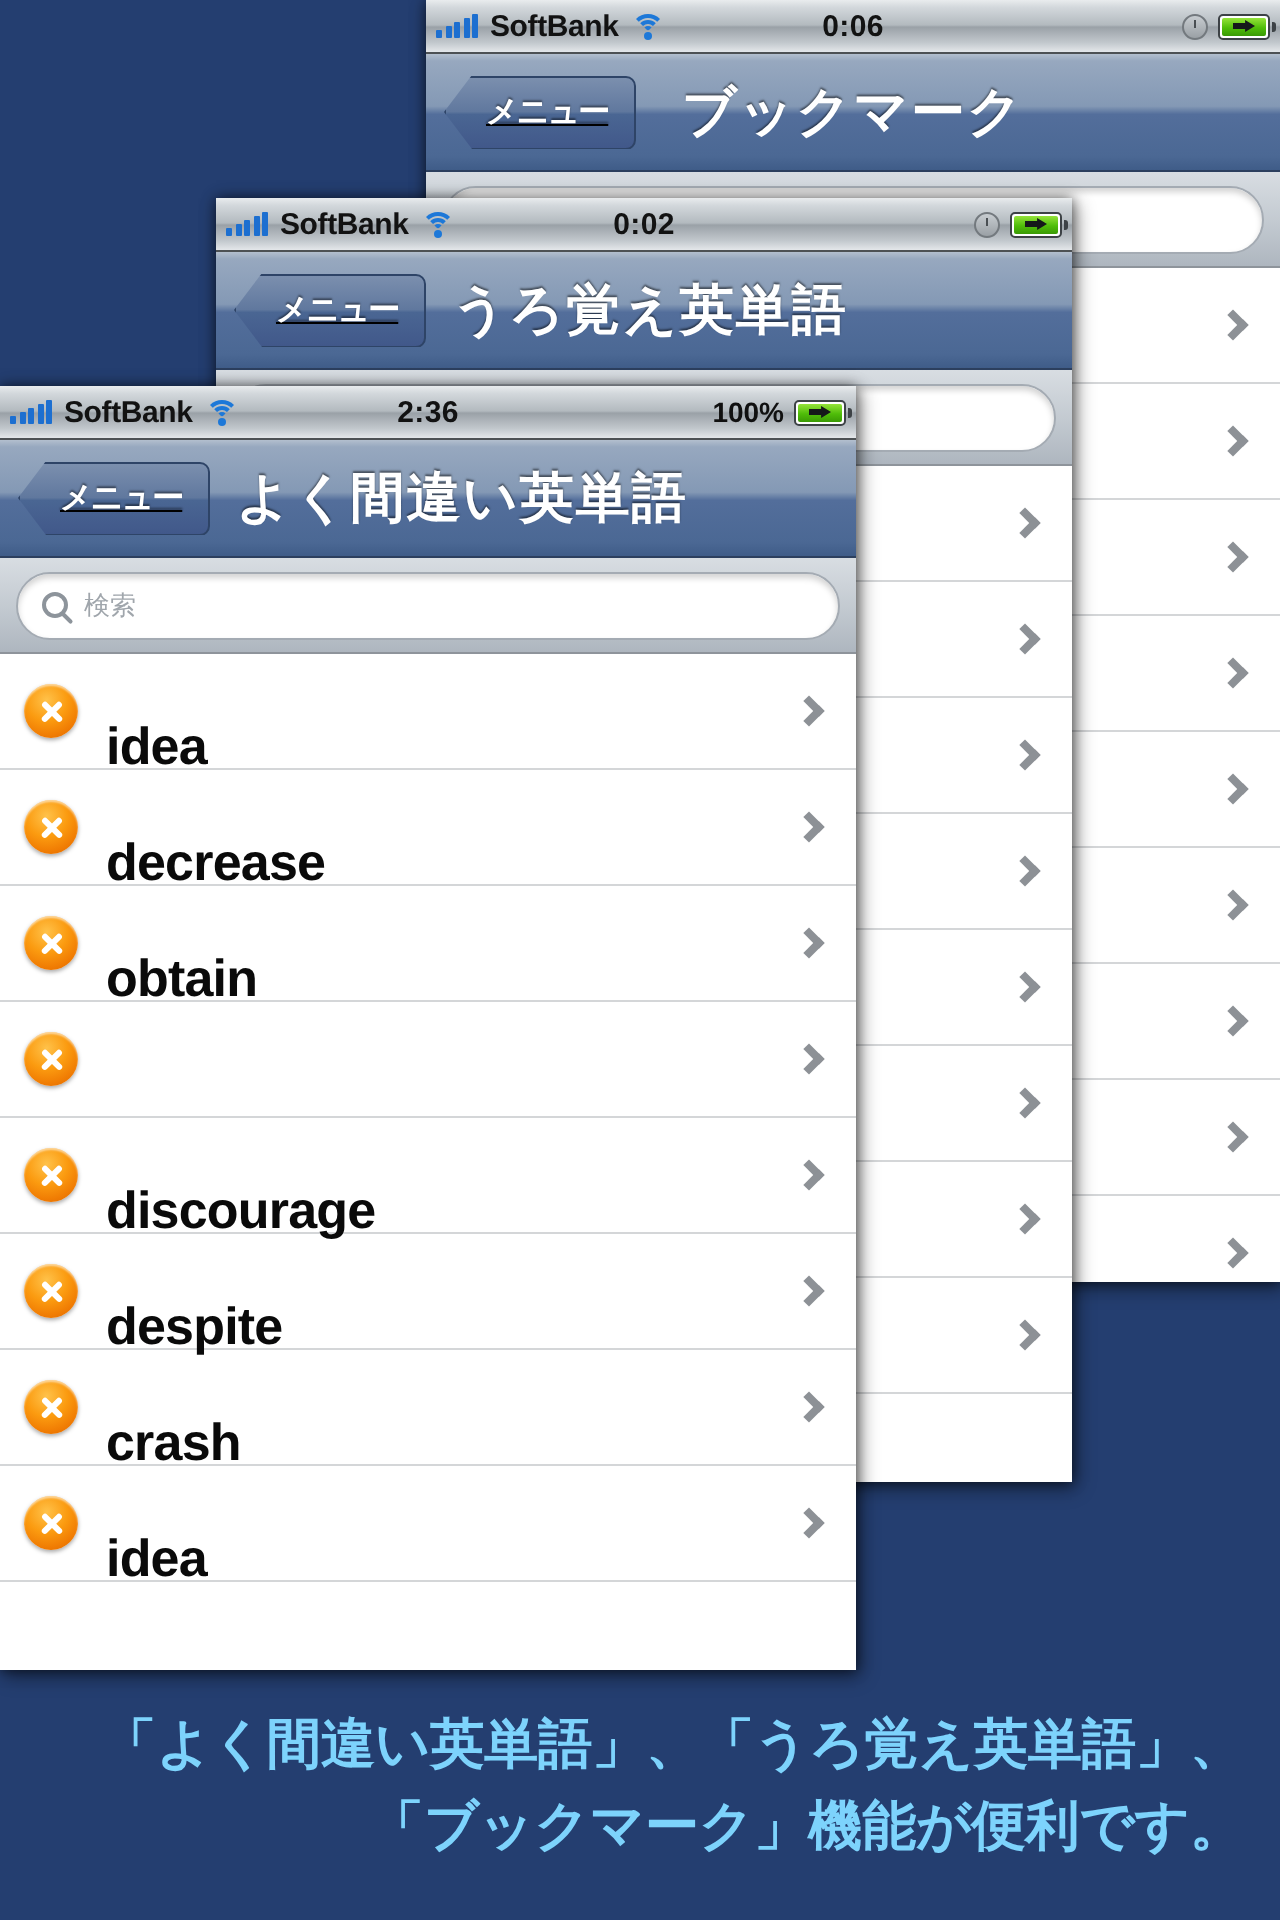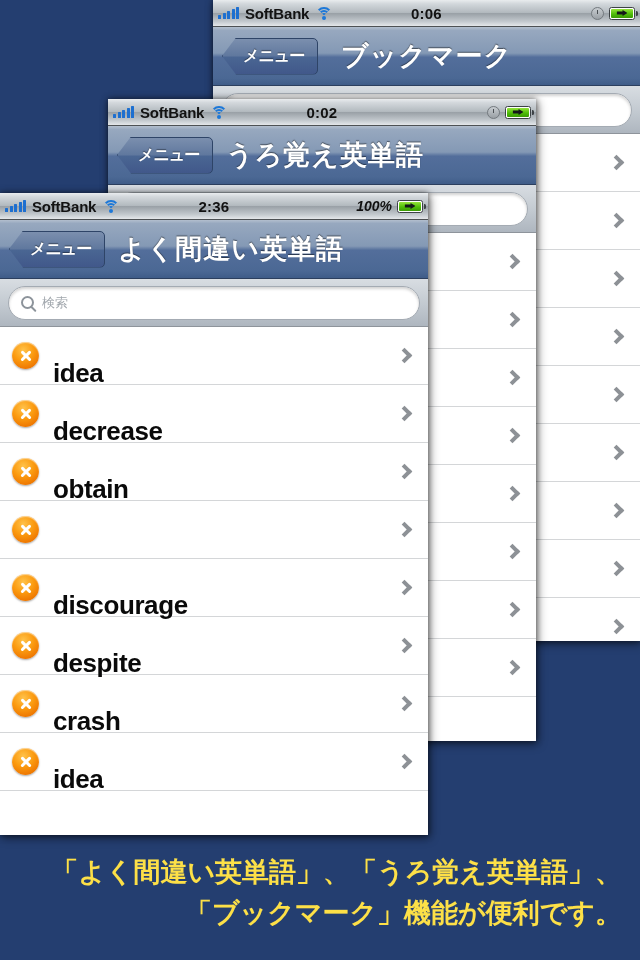--- a/index.html
+++ b/index.html
@@ -35,21 +35,21 @@
     display: flex;
     align-items: center;
     padding: 0 5px;
     position: relative;
     font-size: 15px;
     font-weight: bold;
     color: #121212;
   }
   .sb-left { display: flex; align-items: center; gap: 6px; }
   .sb-right { display: flex; align-items: center; gap: 5px;
-              margin-left: auto; font-style: italic; }
+              margin-left: auto; }
   .sb-center {
     position: absolute; left: 0; right: 0; text-align: center;
     font-size: 15px; font-weight: bold; letter-spacing: .2px;
     pointer-events: none;
   }
   .carrier { font-size: 15px; font-weight: bold; letter-spacing: -.2px; }
 
   
   .signal { display: flex; align-items: flex-end; gap: 1.5px; height: 12px; }
   .signal i { width: 3px; background: #1d6fd0; display: block; border-radius: .5px; }
@@ -115,20 +115,21 @@
     height: 59px;
     width: 100%;
     background: linear-gradient(to bottom,
         #b3bfce 0%, #97a8bf 6%, #8499b5 45%,
         #536e9b 52%, #4b6894 88%, #3f5c88 100%);
     border-bottom: 1px solid #2c3f5e;
     display: flex;
     align-items: center;
     padding: 8px 9px;
     position: relative;
+    text-decoration: underline;
   }
   .backbtn {
     height: 37px;
     display: flex; align-items: center; justify-content: center;
     padding: 0 13px 0 20px;
     color: #ffffff;
     font-size: 16px;
     font-weight: bold;
     letter-spacing: -1px;
     background: linear-gradient(to bottom, #7b8fae 0%, #60789e 48%, #4a6693 52%, #41588a 100%);
@@ -223,21 +224,21 @@
     border-right: 4px solid #8d9196;
     transform: rotate(45deg);
     margin-right: 6px;
   }
 
   
   .caption {
     position: absolute;
     left: 0; right: 0; bottom: 0;
     height: 120px;
-    color: #fde047;
+    color: #7dd3fc;
     text-align: right;
     padding: 12px 18px 0 18px;
     font-size: 27px;
     font-weight: bold;
     line-height: 1.52;
     letter-spacing: 0px;
   }
   .caption div { white-space: nowrap; }
 </style>
 </head>

